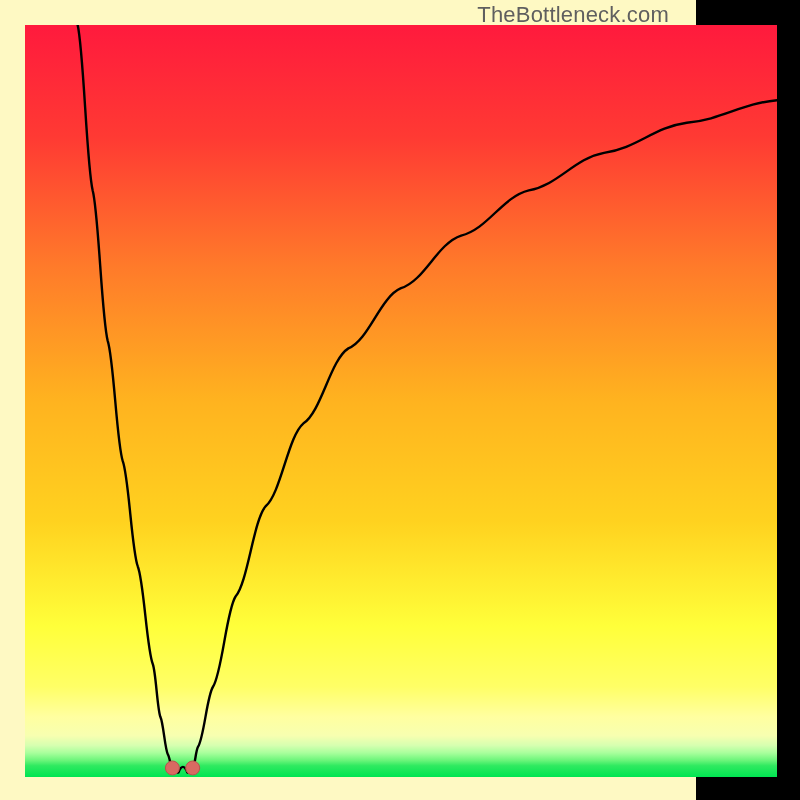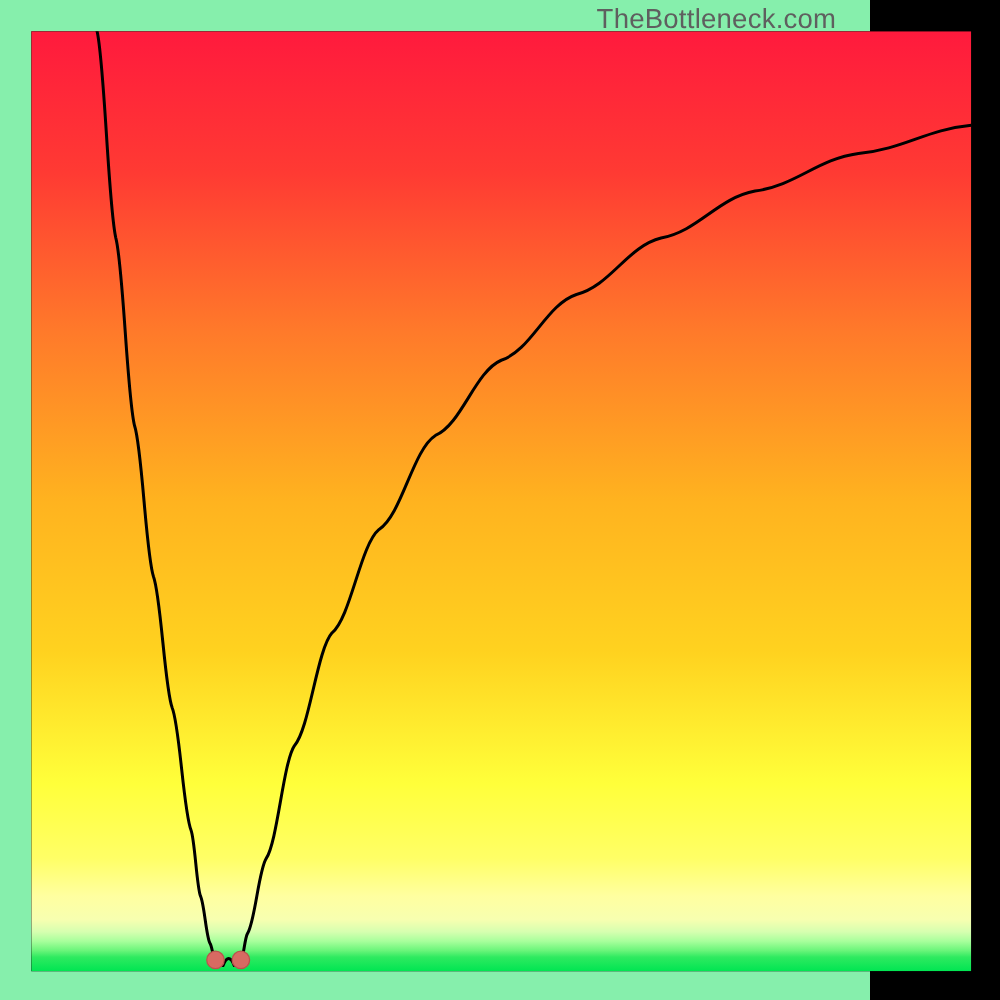--- a/index.html
+++ b/index.html
@@ -8,21 +8,21 @@
     width: 800px;
     height: 800px;
     background: #000000;
     overflow: hidden;
     font-family: Arial, Helvetica, sans-serif;
   }
   .stage {
     position: relative;
     width: 696px;
     height: 800px;
-    background: #86efac;
+    background: #fef9c3;
   }
   .plot-area {
     position: absolute;
     background: #000;
   }
   .watermark {
     position: absolute;
     color: #5f5f5f;
     font-size: 22px;
     font-weight: 400;

